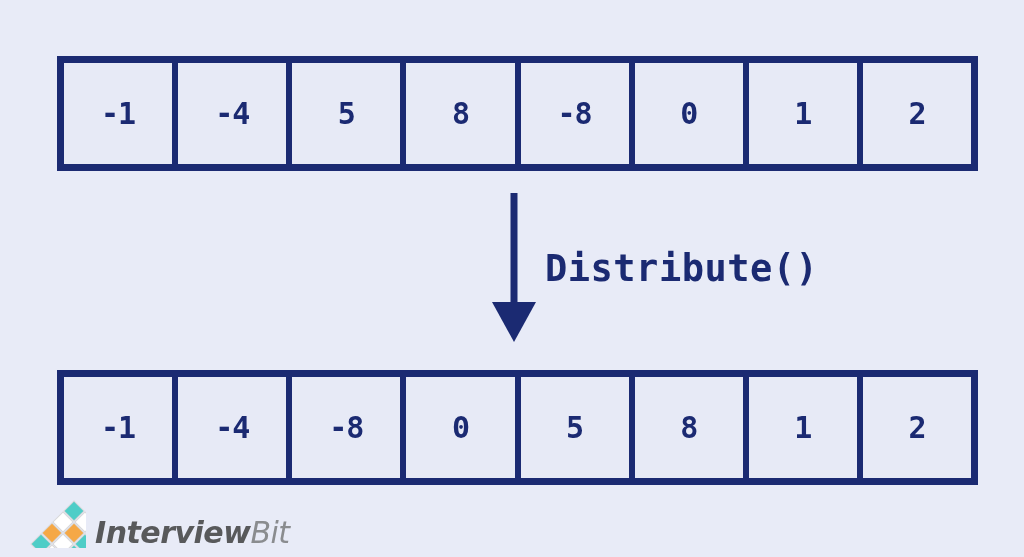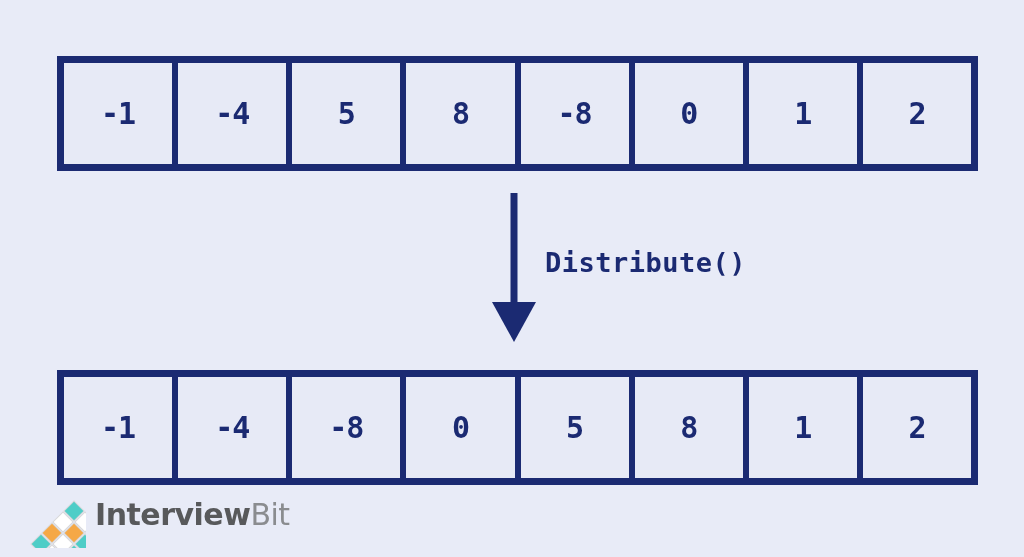--- a/index.html
+++ b/index.html
@@ -76,36 +76,37 @@
     height: 155px;
   }
 
   
   #op-label {
     position: absolute;
     left: 545px;
     top: 247px;
     font-family: "DejaVu Sans Mono", monospace;
     font-weight: bold;
-    font-size: 27px;
+    font-size: 37px;
     color: #1b2a72;
     letter-spacing: 0.5px;
     white-space: nowrap;
     user-select: none;
   }
 
   
   #logo {
     position: absolute;
     left: 24px;
     top: 500px;
     display: flex;
     flex-direction: row;
-    align-items: flex-start;
+    align-items: flex-end;
     gap: 9px;
+    font-style: italic;
   }
   #logo-mark {
     width: 62px;
     height: 48px;
     flex: 0 0 auto;
   }
   #logo-text {
     font-family: "DejaVu Sans", sans-serif;
     font-size: 30px;
     line-height: 1;

